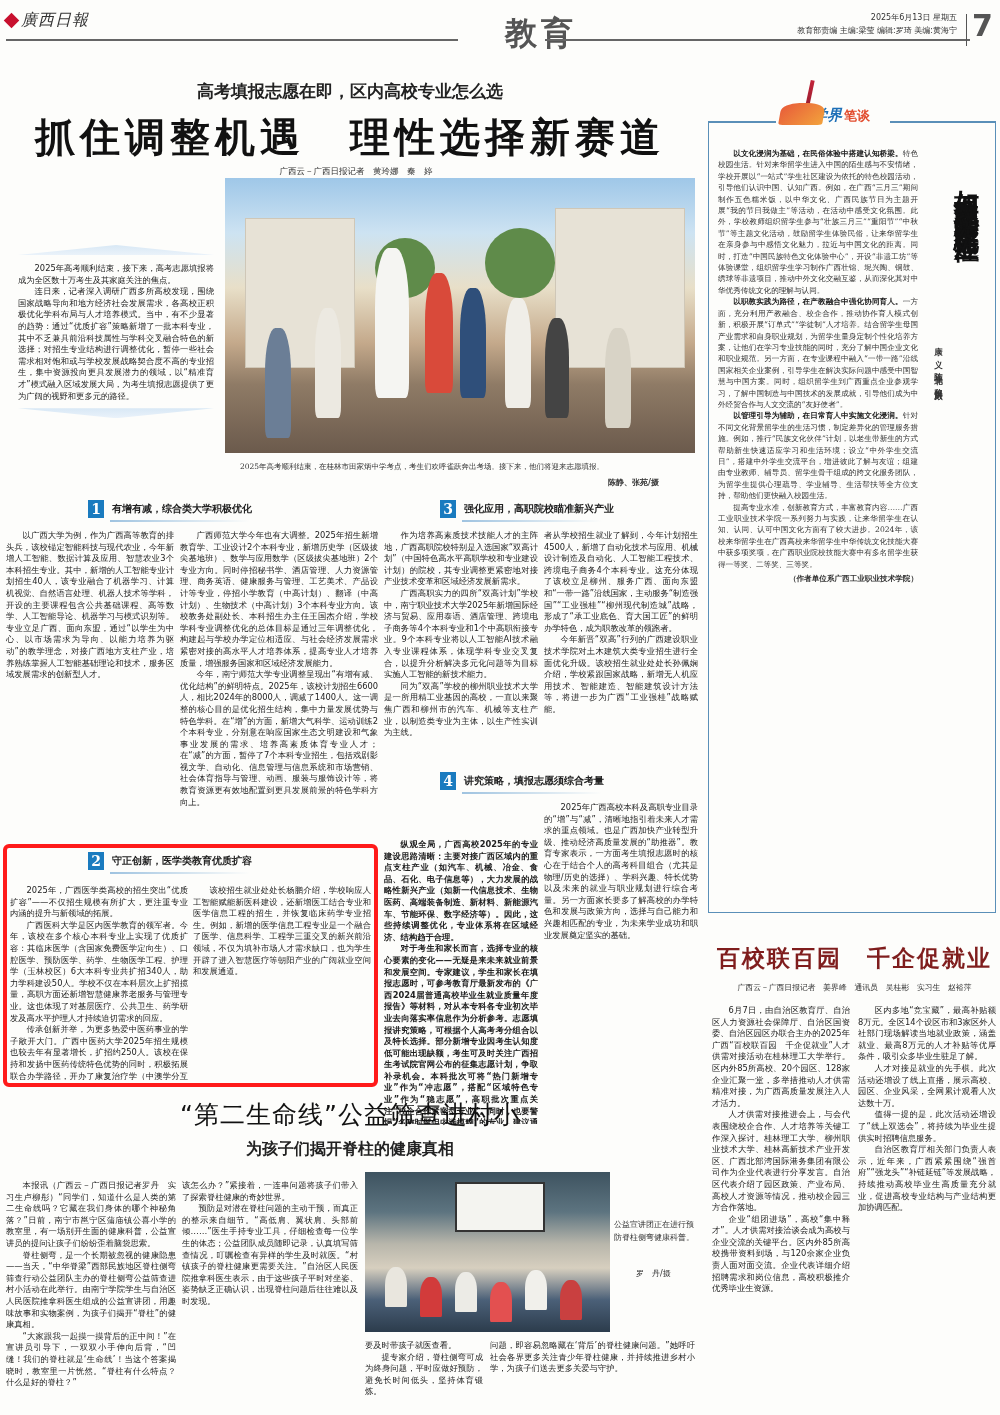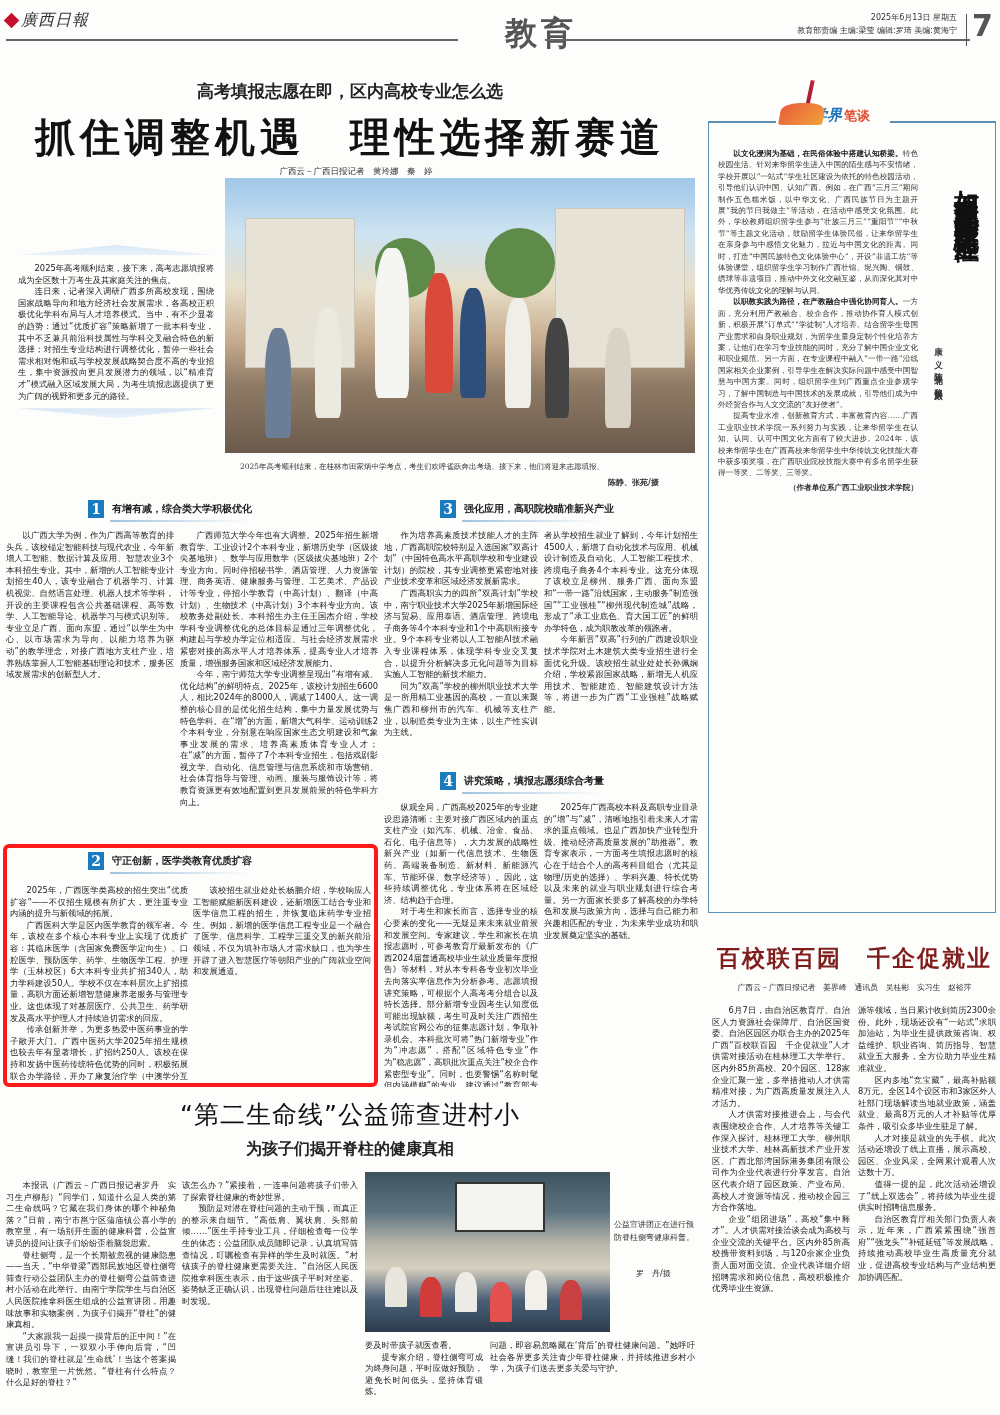--- a/index.html
+++ b/index.html
@@ -160,55 +160,55 @@
   <p class="body-text indent">今年新晋“双高”行列的广西建设职业技术学院对土木建筑大类专业招生进行全面优化升级。该校招生就业处处长孙佩娴介绍，学校紧跟国家战略，新增无人机应用技术、智能建造、智能建筑设计方法等，将进一步为广西“工业强桂”战略赋能。</p>
 </div>
 
 <div class="abs" style="left:440px;top:772px;width:260px;">
   <div class="subhead">
     <span class="num-badge">4</span>
     <span class="subhead-text">讲究策略，填报志愿须综合考量</span>
   </div>
   <div class="subhead-line"></div>
 </div>
-<div class="col" style="left:384px;top:802px;width:154px;height:285px;overflow:hidden;">
+<div class="col" style="left:384px;top:839px;width:154px;height:285px;overflow:hidden;font-weight:bold;">
   <p class="body-text indent">纵观全局，广西高校2025年的专业建设思路清晰：主要对接广西区域内的重点支柱产业（如汽车、机械、冶金、食品、石化、电子信息等），大力发展的战略性新兴产业（如新一代信息技术、生物医药、高端装备制造、新材料、新能源汽车、节能环保、数字经济等）。因此，这些持续调整优化，专业体系将在区域经济、结构趋于合理。</p>
   <p class="body-text indent">对于考生和家长而言，选择专业的核心要素的变化——无疑是来未来就业前景和发展空间。专家建议，学生和家长在填报志愿时，可参考教育厅最新发布的《广西2024届普通高校毕业生就业质量年度报告》等材料，对从本专科各专业初次毕业去向落实率信息作为分析参考。志愿填报讲究策略，可根据个人高考考分组合以及特长选择。部分新增专业因考生认知度低可能出现缺额，考生可及时关注广西招生考试院官网公布的征集志愿计划，争取补录机会。本科批次可将“热门新增专业”作为“冲志愿”，搭配“区域特色专业”作为“稳志愿”，高职批次重点关注“校企合作紧密型专业”。同时，也要警惕“名称时髦但内涵模糊”的专业，建议通过“教育部专业备案平台”查询专业代码与培养方向。</p>
 </div>
 <div class="col" style="left:544px;top:802px;width:154px;height:285px;overflow:hidden;">
   <p class="body-text indent">2025年广西高校本科及高职专业目录的“增”与“减”，清晰地指引着未来人才需求的重点领域。也是广西加快产业转型升级、推动经济高质量发展的“助推器”。教育专家表示，一方面考生填报志愿时的核心在于结合个人的高考科目组合（尤其是物理/历史的选择）、学科兴趣、特长优势以及未来的就业与职业规划进行综合考量。另一方面家长要多了解高校的办学特色和发展与政策方向，选择与自己能力和兴趣相匹配的专业，为未来学业成功和职业发展奠定坚实的基础。</p>
 </div>
 
 <div class="abs sidebar-box"></div>
 <div class="abs sidebar-topline-l"></div>
 <div class="abs sidebar-topline-r"></div>
 <div class="abs badge-pen"></div>
 <div class="abs sidebar-badge">
   <div class="badge-book"></div>
   <span class="badge-text1">学界</span>
   <span class="badge-text2">笔谈</span>
 </div>
 <div class="abs" style="left:718px;top:148px;width:200px;height:760px;overflow:hidden;">
   <p class="side-body indent"><span class="side-bold">以文化浸润为基础，在民俗体验中搭建认知桥梁。</span><span>特色校园生活。针对来华留学生进入中国的陌生感与不安情绪，学校开展以“一站式”学生社区建设为依托的特色校园活动，引导他们认识中国、认知广西。例如，在广西“三月三”期间制作五色糯米饭，以中华文化、广西民族节日为主题开展“我的节日我做主”等活动，在活动中感受文化氛围。此外，学校教师组织留学生参与“壮族三月三”“重阳节”“中秋节”等主题文化活动，鼓励留学生体验民俗，让来华留学生在亲身参与中感悟文化魅力，拉近与中国文化的距离。同时，打造“中国民族特色文化体验中心”，开设“非遗工坊”等体验课堂，组织留学生学习制作广西壮锦、坭兴陶、铜鼓、绣球等非遗项目，推动中外文化交融互鉴，从而深化其对中华优秀传统文化的理解与认同。</span></p>
   <p class="side-body indent"><span class="side-bold">以职教实践为路径，在产教融合中强化协同育人。</span><span>一方面，充分利用产教融合、校企合作，推动协作育人模式创新，积极开展“订单式”“学徒制”人才培养。结合留学生母国产业需求和自身职业规划，为留学生量身定制个性化培养方案，让他们在学习专业技能的同时，充分了解中国企业文化和职业规范。另一方面，在专业课程中融入“一带一路”沿线国家相关企业案例，引导学生在解决实际问题中感受中国智慧与中国方案。同时，组织留学生到广西重点企业参观学习，了解中国制造与中国技术的发展成就，引导他们成为中外经贸合作与人文交流的“友好使者”。</span></p>
+  <p class="side-body indent"><span class="side-bold">以管理引导为辅助，在日常育人中实施文化浸润。</span><span>针对不同文化背景留学生的生活习惯，制定差异化的管理服务措施。例如，推行“民族文化伙伴”计划，以老生带新生的方式帮助新生快速适应学习和生活环境；设立“中外学生交流日”，搭建中外学生交流平台，增进彼此了解与友谊；组建由专业教师、辅导员、留学生骨干组成的跨文化服务团队，为留学生提供心理疏导、学业辅导、生活帮扶等全方位支持，帮助他们更快融入校园生活。</span></p>
   <p class="side-body indent">提高专业水准，创新教育方式，丰富教育内容……广西工业职业技术学院一系列努力与实践，让来华留学生在认知、认同、认可中国文化方面有了较大进步。2024年，该校来华留学生在广西高校来华留学生中华传统文化技能大赛中获多项奖项，在广西职业院校技能大赛中有多名留学生获得一等奖、二等奖、三等奖。</p>
   <p class="side-body" style="text-align:right;font-weight:bold;margin-top:3px;">（作者单位系广西工业职业技术学院）</p>
 </div>
 <div class="abs vauthors">康　义　陈福北　黎洪殿</div>
 <div class="abs vtitle">如何提升高职来华留学生跨文化适应性</div>
 
 <div class="abs job-headline">百校联百园　千企促就业</div>
 <div class="abs job-byline">广西云－广西日报记者　姜界峰　通讯员　吴桂彬　实习生　赵裕萍</div>
 <div class="col" style="left:712px;top:1005px;width:138px;height:405px;overflow:hidden;">
   <p class="body-text indent">6月7日，由自治区教育厅、自治区人力资源社会保障厅、自治区国资委、自治区园区办联合主办的2025年广西“百校联百园　千企促就业”人才供需对接活动在桂林理工大学举行。区内外85所高校、20个园区、128家企业汇聚一堂，多举措推动人才供需精准对接，为广西高质量发展注入人才活力。</p>
   <p class="body-text indent">人才供需对接推进会上，与会代表围绕校企合作、人才培养等关键工作深入探讨。桂林理工大学、柳州职业技术大学、桂林高新技术产业开发区、广西北部湾国际港务集团有限公司作为企业代表进行分享发言。自治区代表介绍了园区政策、产业布局、高校人才资源等情况，推动校企园三方合作落地。</p>
   <p class="body-text indent">企业“组团进场”，高校“集中释才”。人才供需对接洽谈会成为高校与企业交流的关键平台。区内外85所高校携带资料到场，与120余家企业负责人面对面交流。企业代表详细介绍招聘需求和岗位信息，高校积极推介优秀毕业生资源。</p>
 </div>
 <div class="col" style="left:858px;top:1005px;width:138px;height:405px;overflow:hidden;">
-  <p class="body-text">源等领域，当日累计收到简历2300余份。此外，现场还设有“一站式”求职加油站，为毕业生提供政策咨询、权益维护、职业咨询、简历指导、智慧就业五大服务，全方位助力毕业生精准就业。</p>
   <p class="body-text indent">区内多地“竞宝藏”，最高补贴额8万元。全区14个设区市和3家区外人社部门现场解读当地就业政策，涵盖就业、最高8万元的人才补贴等优厚条件，吸引众多毕业生驻足了解。</p>
   <p class="body-text indent">人才对接是就业的先手棋。此次活动还增设了线上直播，展示高校、园区、企业风采，全网累计观看人次达数十万。</p>
   <p class="body-text indent">值得一提的是，此次活动还增设了“线上双选会”，将持续为毕业生提供实时招聘信息服务。</p>
   <p class="body-text indent">自治区教育厅相关部门负责人表示，近年来，广西紧紧围绕“强首府”“强龙头”“补链延链”等发展战略，持续推动高校毕业生高质量充分就业，促进高校专业结构与产业结构更加协调匹配。</p>
 </div>
 
 <div class="abs story2-title">“第二生命线”公益筛查进村小</div>
 <div class="abs story2-sub">为孩子们揭开脊柱的健康真相</div>
 <div class="col" style="left:6px;top:1180px;width:170px;height:230px;overflow:hidden;">
   <p class="body-text indent">本报讯（广西云－广西日报记者罗丹　实习生卢柳彤）“同学们，知道什么是人类的第二生命线吗？它藏在我们身体的哪个神秘角落？”日前，南宁市邕宁区蒲庙镇公喜小学的教室里，有一场别开生面的健康科普，公益宣讲员的提问让孩子们纷纷歪着脑袋思索。</p>

